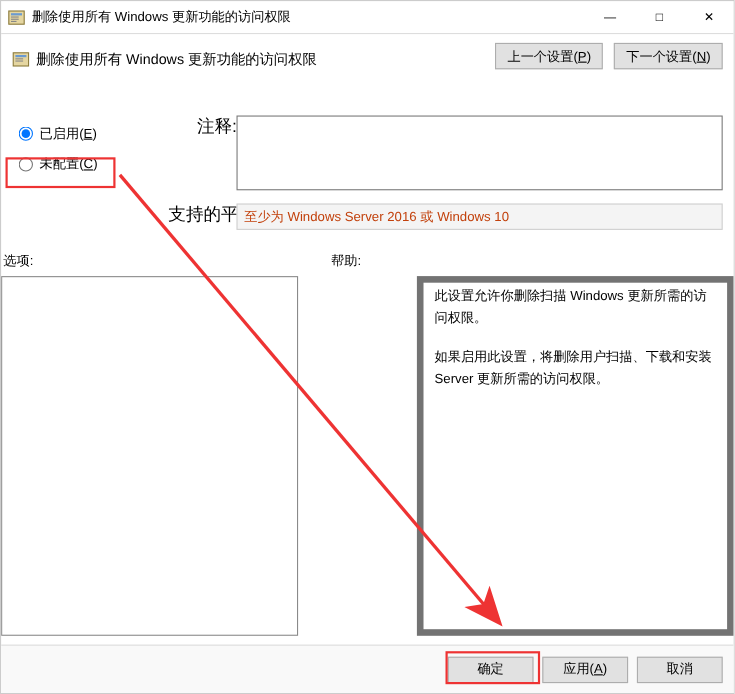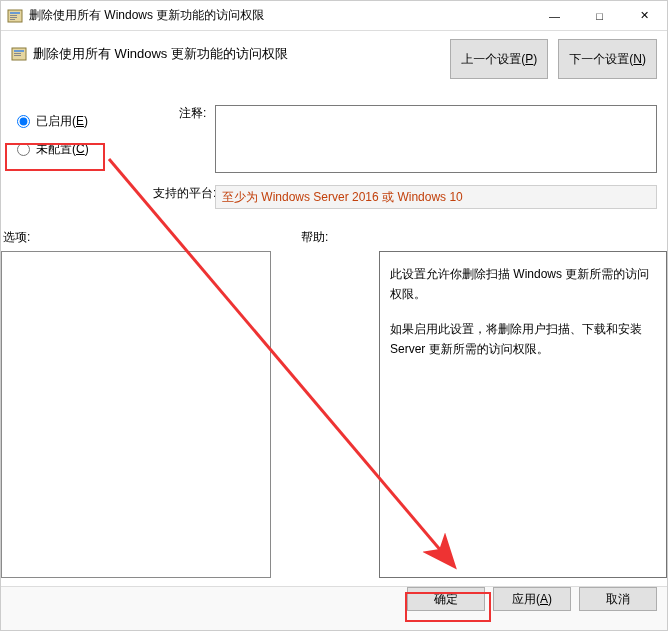--- a/index.html
+++ b/index.html
@@ -51,21 +51,21 @@
   }
   .row-heading .app-icon { width: 16px; height: 16px; margin-right: 6px; }
   .row-heading .heading-text { font-size: 13px; }
 
   .nav-btns {
     position: absolute;
     top: 8px; right: 10px;
     display: flex; gap: 10px;
   }
   .win-btn {
-    min-width: 92px; height: 40px;
+    min-width: 92px; height: 24px;
     background: #e1e1e1;
     border: 1px solid #adadad;
     font-size: 12px;
     padding: 0 10px;
     cursor: default;
   }
   .win-btn u { text-decoration: underline; }
   .win-btn.primary { }
 
   .config-block {
@@ -85,21 +85,21 @@
   }
   .radio-row input[type=radio] {
     margin: 0 6px 0 0;
     width: 13px; height: 13px;
   }
   .radio-row label { font-size: 12px; }
   .radio-row .radio-label u { text-decoration: underline; }
 
   .field-label {
     position: absolute;
-    font-size: 12px;
+    font-size: 16px;
   }
   .comment-label { left: 168px; top: 0; }
   .comment-box {
     position: absolute;
     left: 204px; top: 0;
     right: 0;
     height: 68px;
     border: 1px solid #7a7a7a;
     background: #fff;
     overflow: auto;
@@ -138,36 +138,37 @@
   .options-pane {
     width: 270px;
     border: 1px solid #8a8a8a;
     background: #fff;
     margin-right: 0;
     overflow: auto;
   }
   .gap { width: 20px; }
   .help-pane {
     flex: 1;
-    border: 1px solid #737373;
-    background: #fff;
-    padding: 12px 10px;
+    border: 6px solid #737373;
+    background: #fff;
+    padding: 2px 10px;
     font-size: 12px;
     line-height: 1.7;
     overflow: auto;
   }
   .help-pane p { margin: 0 0 14px 0; }
 
   
   .footer {
     position: absolute;
     left: 0; right: 0; bottom: 0;
     height: 44px;
     border-top: 1px solid #ddd;
     display: flex;
+    align-items: center;
     justify-content: flex-end;
     padding-right: 10px;
     gap: 8px;
     background: #f9f9f9;
   }
   .footer .win-btn { min-width: 78px; height: 24px; }
 
   
   .hl-red {
     position: absolute;

